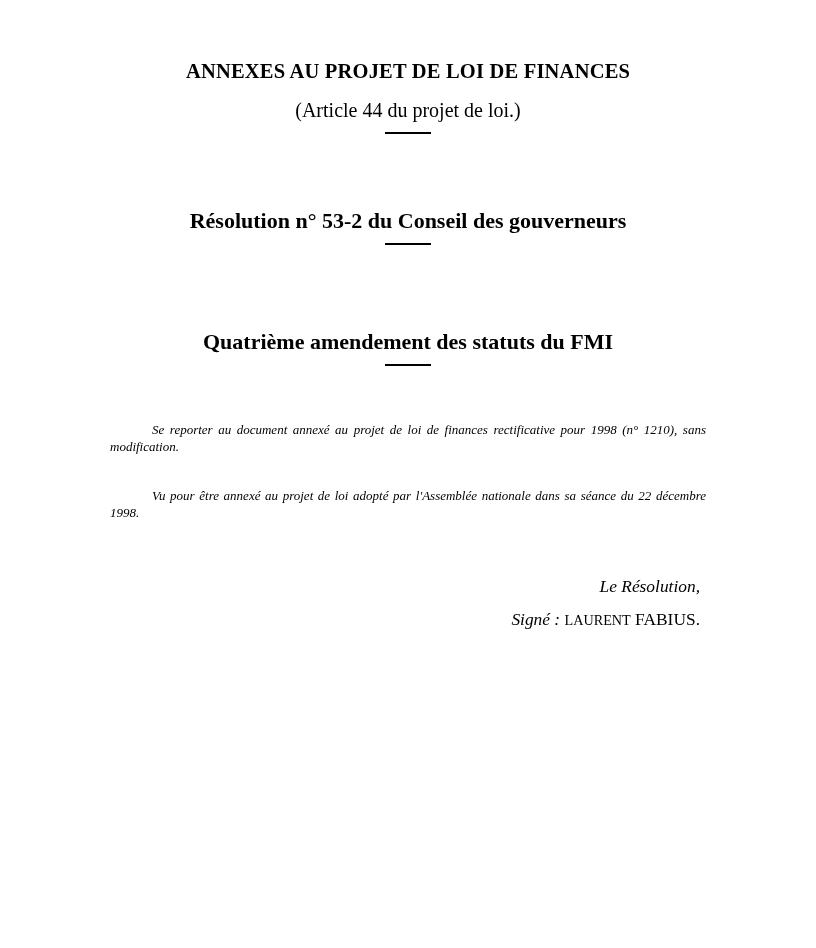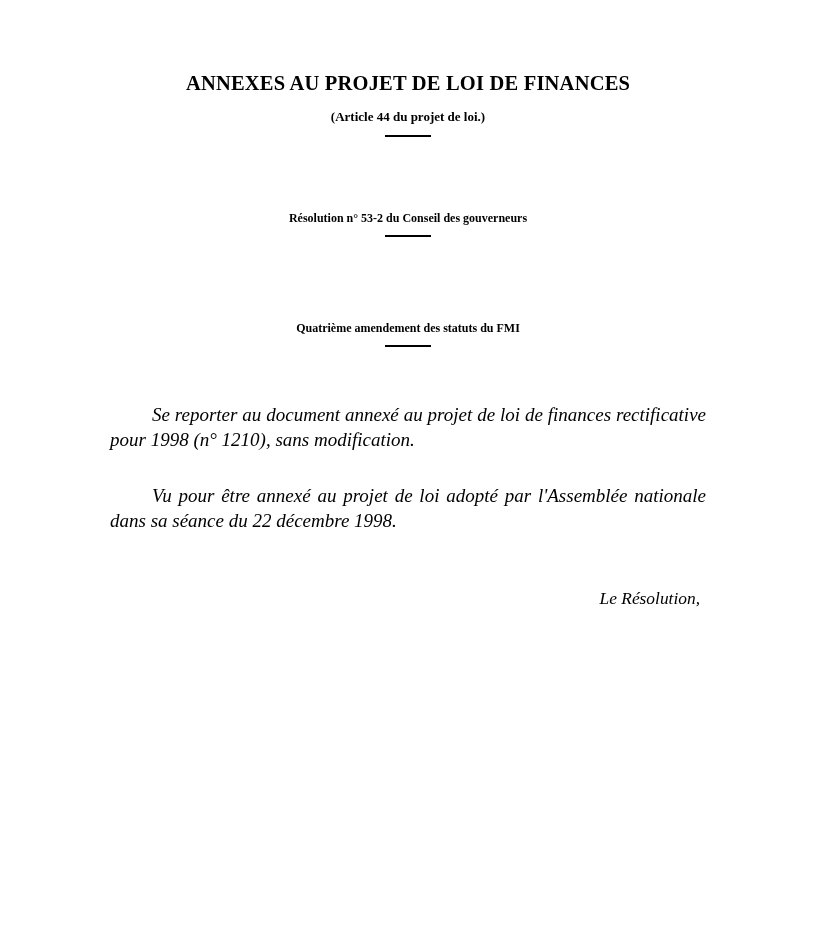--- a/index.html
+++ b/index.html
@@ -13,61 +13,61 @@
     font-family: "Liberation Serif", "DejaVu Serif", serif;
     color: #000000;
     position: relative;
     overflow: hidden;
   }
   .page {
     width: 816px;
     height: 948px;
     position: relative;
     box-sizing: border-box;
-    padding: 12px 110px;
+    padding: 0 110px;
   }
   .title-block {
     padding-top: 58px;
     text-align: center;
   }
   .main-title {
     font-size: 20.5px;
     font-weight: bold;
     line-height: 1.32;
     letter-spacing: 0.2px;
   }
   .main-title .line2 {
     display: block;
   }
   .subtitle {
     margin-top: 12px;
-    font-size: 13px;
-    font-weight: bold;
+    font-size: 20px;
+    font-weight: normal;
     line-height: 1.3;
   }
   .rule {
     width: 46px;
     height: 0;
     border-top: 2px solid #000;
     margin: 9px auto 0 auto;
   }
   .heading {
     text-align: center;
-    font-size: 12px;
+    font-size: 22px;
     font-weight: bold;
   }
   .heading-resolution {
     margin-top: 74px;
   }
   .heading-amendment {
     margin-top: 84px;
   }
   .para {
     font-style: italic;
-    font-size: 19px;
+    font-size: 13px;
     line-height: 1.3;
     text-align: justify;
     text-justify: inter-word;
   }
   .para-1 {
     margin-top: 56px;
     text-indent: 42px;
   }
   .para-2 {
     margin-top: 32px;
@@ -108,15 +108,22 @@
 
   <div class="heading heading-amendment">Quatrième amendement des statuts du FMI</div>
   <div class="rule"></div>
 
   <p class="para para-1">Se reporter au document annexé au projet de loi de finances rectificative pour 1998 (n° 1210), sans modification.</p>
 
   <p class="para para-2">Vu pour être annexé au projet de loi adopté par l'Assemblée nationale dans sa séance du 22 décembre 1998.</p>
 
   <div class="signature-block">
     <div class="sig-line">Le Résolution,</div>
+    <div class="sig-line">
+      <span>Signé :</span>
+      <span class="sig-name">
+        <span class="sc">LAURENT</span>
+        <span>FABIUS.</span>
+      </span>
+    </div>
   </div>
 
 </div>
 
 </body></html>

